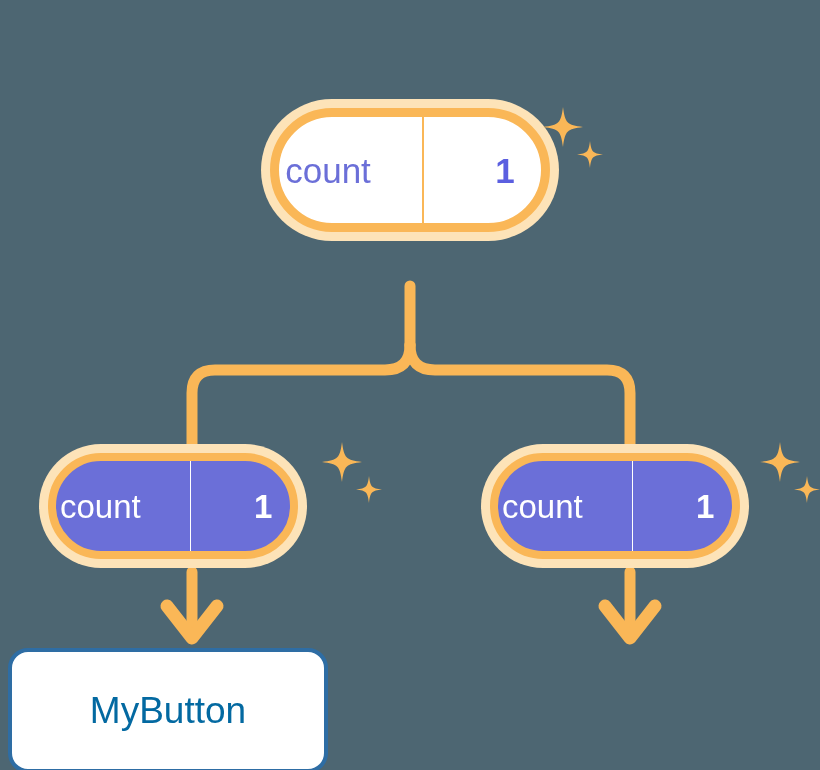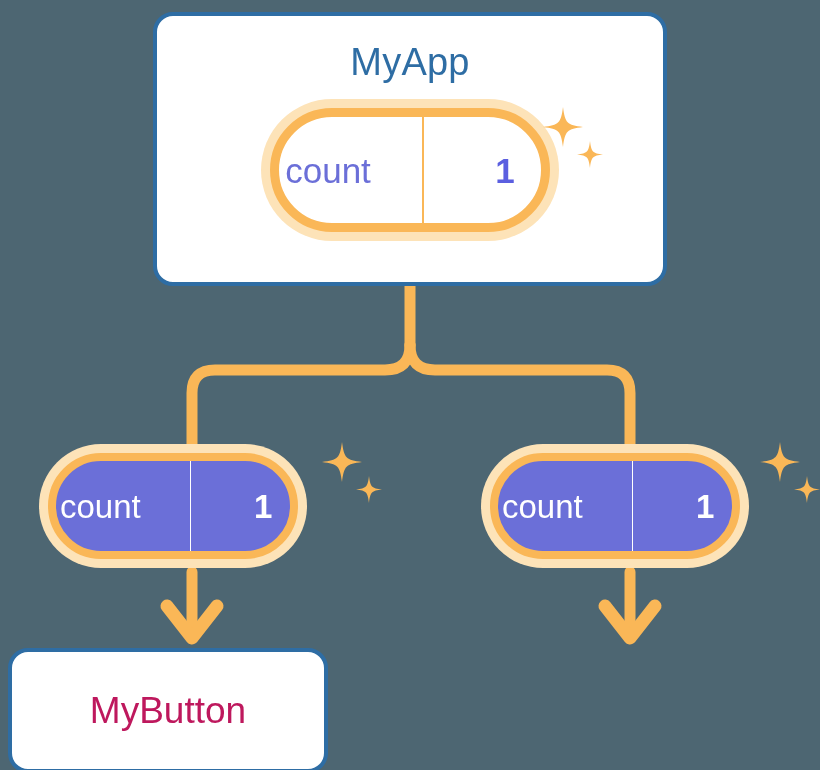--- a/index.html
+++ b/index.html
@@ -62,21 +62,21 @@
   }
 
   
   .leaf-card {
     width: 320px;
     height: 125px;
     border-radius: 20px;
   }
   #btn-card-left  { left: 8px;   top: 648px; }
   .leaf-label {
-    color: #be185d;
+    color: #0369a1;
     font-size: 37px;
     font-weight: 400;
     line-height: 1;
     user-select: none;
   }
 
   
   .pill-wrap {
     position: absolute;
     z-index: 4;
@@ -188,23 +188,20 @@
       <path d="M 192 572 L 192 636" fill="none" stroke="#fab757" stroke-width="11" stroke-linecap="round"></path>
       <path d="M 167 606 L 192 638 L 217 606" fill="none" stroke="#fab757" stroke-width="13" stroke-linecap="round" stroke-linejoin="round"></path>
     </g>
 
     <g>
       <path d="M 630 572 L 630 636" fill="none" stroke="#fab757" stroke-width="11" stroke-linecap="round"></path>
       <path d="M 605 606 L 630 638 L 655 606" fill="none" stroke="#fab757" stroke-width="13" stroke-linecap="round" stroke-linejoin="round"></path>
     </g>
   </svg>
 
-  <div class="card" id="app-card">
-    <div class="card-title">MyApp</div>
-  </div>
 
   <div class="pill-wrap" id="app-pill-wrap">
     <div class="pill" id="app-pill">
       <div class="cell cell-key">count</div>
       <div class="divider"></div>
       <div class="cell cell-val">1</div>
     </div>
   </div>
 
   <svg class="sparkles" id="app-sparkles" viewBox="0 0 80 80">

